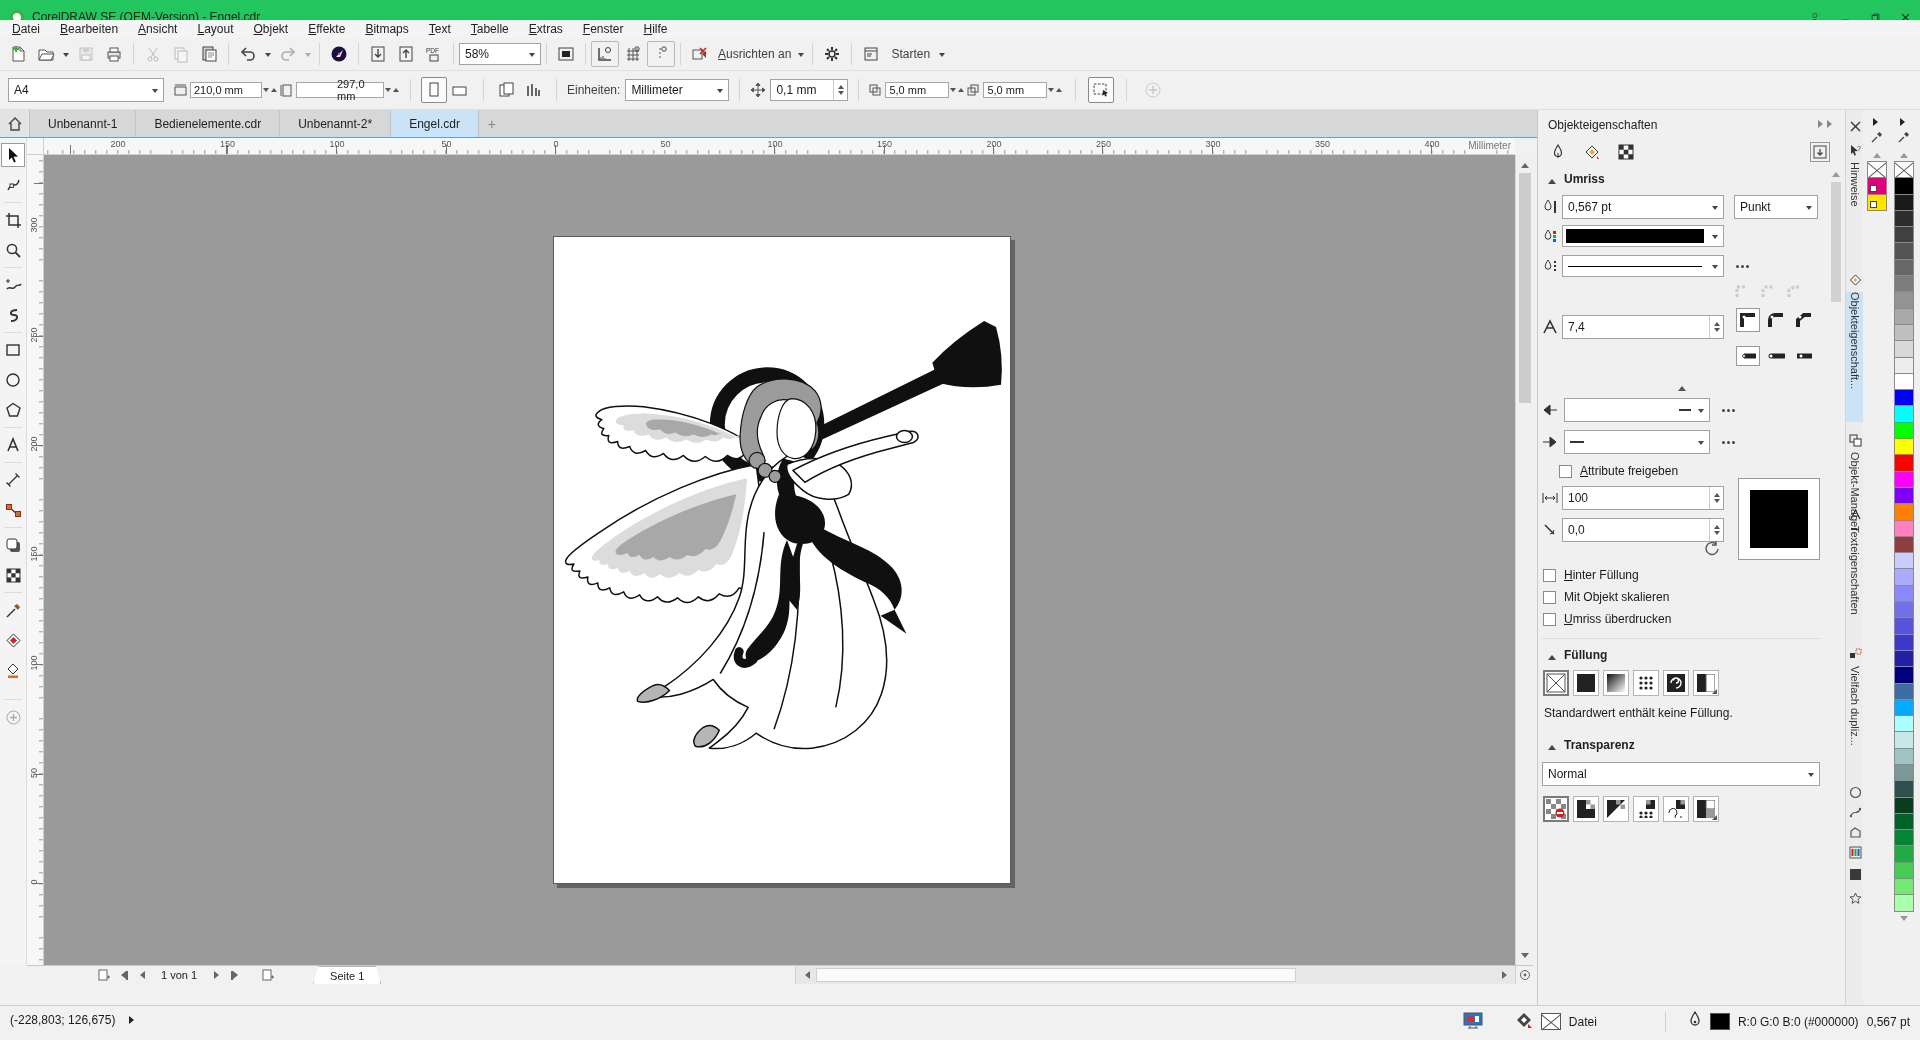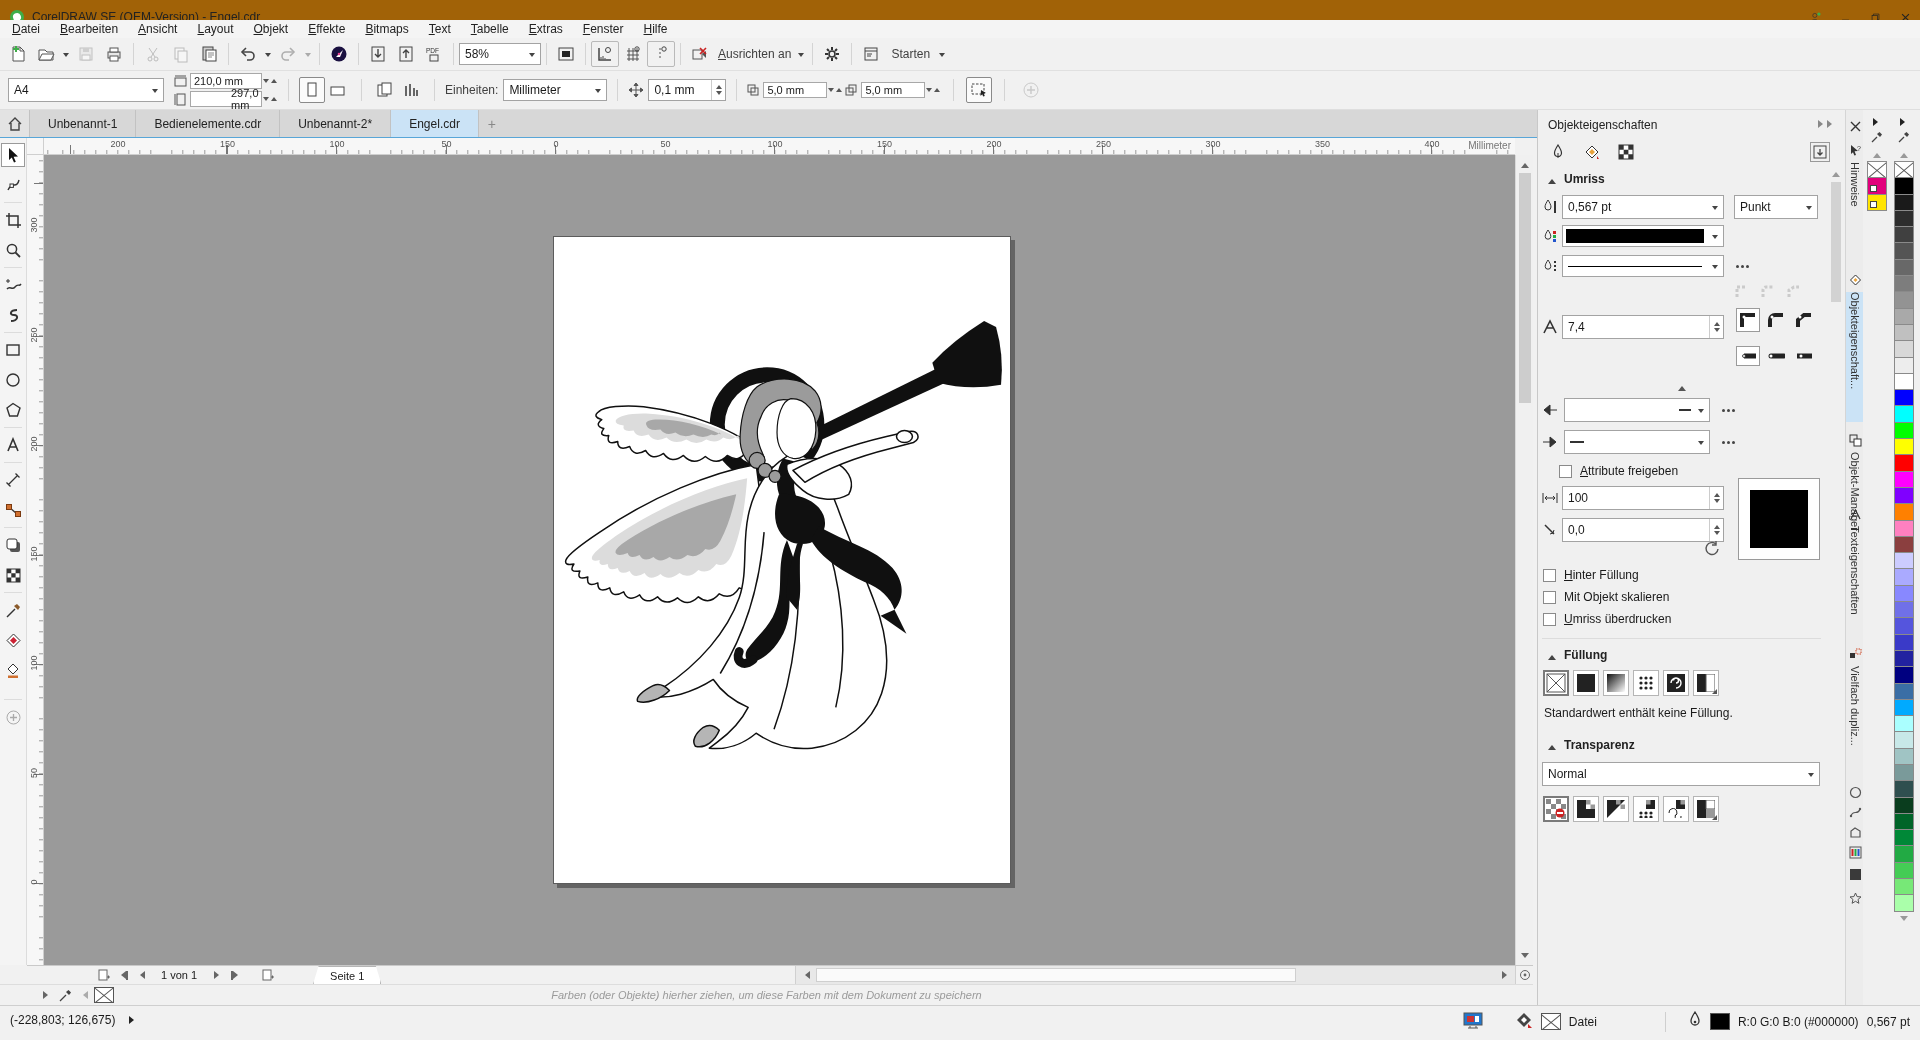--- a/index.html
+++ b/index.html
@@ -3,21 +3,21 @@
 <meta charset="utf-8">
 <style>
   html,body{margin:0;padding:0;background:#444;}
   *{box-sizing:border-box;}
   #app{position:relative;width:1920px;height:1040px;background:#f1f1f1;font-family:"Liberation Sans",sans-serif;font-size:12px;color:#1a1a1a;overflow:hidden;}
   .abs{position:absolute;}
   .flex{display:flex;align-items:center;}
   .accel::first-letter{text-decoration:underline;}
 
   
-  #titlebar{left:0;top:0;width:1920px;height:35px;background:#a16207;border-bottom:1px solid #e2e2e2;display:flex;align-items:center;}
+  #titlebar{left:0;top:0;width:1920px;height:35px;background:#22c55e;border-bottom:1px solid #e2e2e2;display:flex;align-items:center;}
   #titlebar .logo{width:14px;height:14px;border-radius:50%;background:#3fae49;margin:0 8px 0 10px;position:relative;}
   #titlebar .logo::after{content:"";position:absolute;left:3px;top:3px;width:8px;height:8px;border-radius:50% 50% 50% 0;background:#fff;transform:rotate(-20deg);}
   #titlebar .ttl{font-size:12px;color:#222;}
   .wbtns{margin-left:auto;display:flex;height:20px;}
   .wbtn{width:30px;height:20px;display:flex;align-items:center;justify-content:center;color:#333;}
   .wbtn svg{width:11px;height:11px;}
 
   
   #menubar{left:0;top:20px;width:1920px;height:18px;background:#f4f4f4;display:flex;align-items:center;padding-left:2px;}
   .mi{padding:0 10px;height:18px;line-height:18px;color:#222;}
@@ -366,40 +366,40 @@
       </span>
   </div>
 
   <div id="propbar" class="abs">
     <div class="combo" style="width:156px;">
       <span class="cval">A4</span>
       <span class="dd">
           <i class="car-d"></i>
         </span>
     </div>
-    <div style="margin-left:10px;display:flex;flex-direction:column;gap:2px;">
+    <div style="margin-left:10px;display:flex;flex-direction:row;gap:2px;">
       <div class="flex">
         <svg width="13" height="13" viewBox="0 0 13 13">
             <rect x="1" y="3" width="11" height="8" fill="none" stroke="#555"></rect>
             <path d="M1 1h11" stroke="#555"></path>
           </svg>
         <span class="pfield" style="width:72px;margin-left:3px;">
             <span>210,0 mm</span>
           </span>
         <span class="minicar">
             <i class="d"></i>
             <i class="u"></i>
           </span>
       </div>
       <div class="flex">
         <svg width="13" height="13" viewBox="0 0 13 13">
             <rect x="3" y="1" width="8" height="11" fill="none" stroke="#555"></rect>
             <path d="M1 1v11" stroke="#555"></path>
           </svg>
-        <span class="pfield" style="width:72px;margin-left:3px;padding-left:40px;">
+        <span class="pfield" style="width:88px;margin-left:3px;padding-left:40px;">
             <span>297,0 mm</span>
           </span>
         <span class="minicar">
             <i class="d"></i>
             <i class="u"></i>
           </span>
       </div>
     </div>
     <span class="vsep" style="margin:0 10px;"></span>
     <span class="togbtn on">
@@ -760,36 +760,20 @@
         </span>
     </div>
     <span id="navigator">
         <svg width="12" height="12" viewBox="0 0 12 12">
           <circle cx="6" cy="6" r="4.5" fill="none" stroke="#666"></circle>
           <circle cx="6" cy="6" r="1.4" fill="#666"></circle>
         </svg>
       </span>
   </div>
 
-  <div id="hintrow" class="abs">
-    <span class="pnbtn" style="margin-left:38px;">
-        <i class="tri-r"></i>
-      </span>
-    <span class="pnbtn">
-        <svg width="13" height="13" viewBox="0 0 13 13">
-          <path d="M1 12l6-6" stroke="#444" stroke-width="1.3"></path>
-          <path d="M7 3l3 3 2-2.5L9.5 1z" fill="#444"></path>
-        </svg>
-      </span>
-    <span class="pnbtn">
-        <i class="tri-l" style="opacity:.5"></i>
-      </span>
-    <span class="xswatch" style="margin-left:2px;"></span>
-    <span id="hint-text">Farben (oder Objekte) hierher ziehen, um diese Farben mit dem Dokument zu speichern</span>
-  </div>
 
   <div id="statusbar" class="abs">
     <div class="left">
       <span>(-228,803; 126,675)</span>
       <i class="tri-r" style="border-left-color:#222;"></i>
     </div>
     <div class="right">
       <span style="margin-right:24px;"><svg width="20" height="17" viewBox="0 0 20 17">
             <rect x="1" y="1" width="18" height="12" fill="#2277cc" stroke="#555"></rect>
             <rect x="4" y="4" width="7" height="6" fill="#cc3333"></rect>

